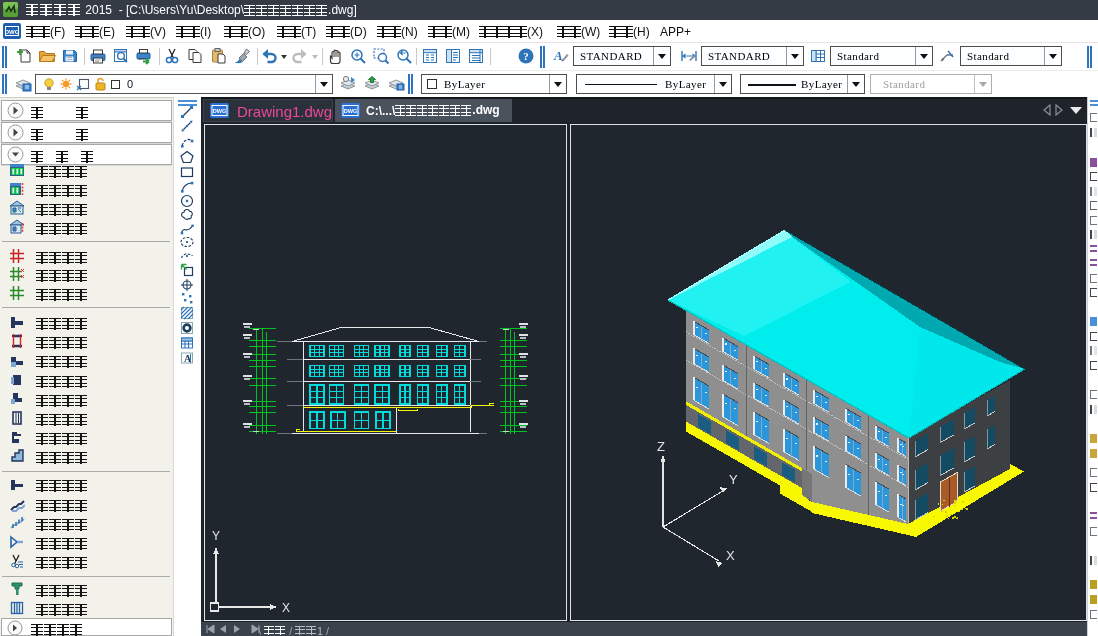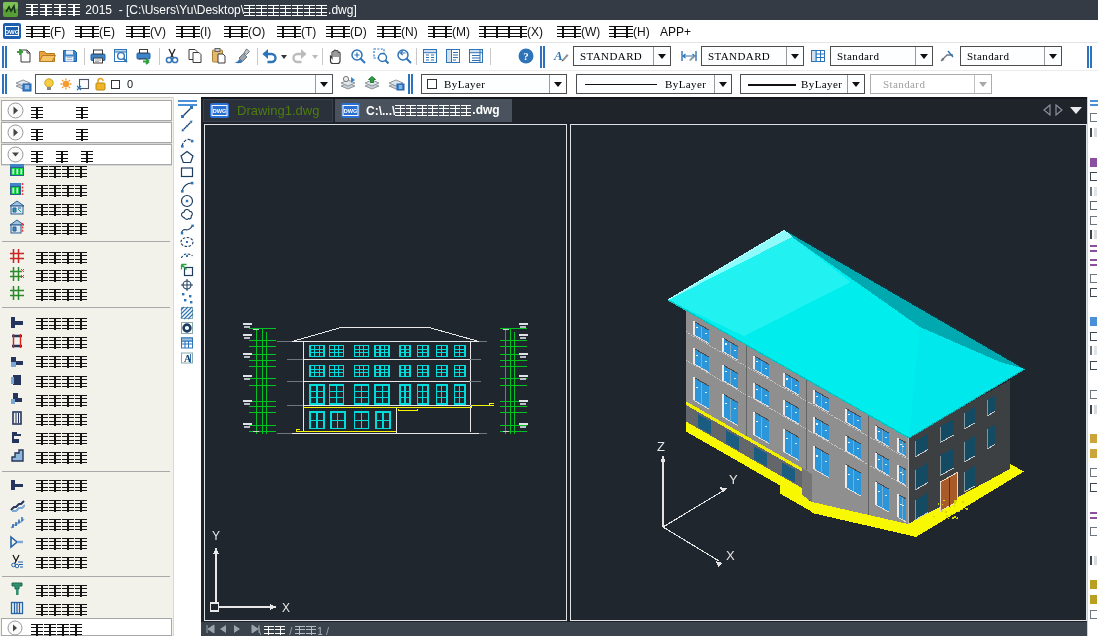--- a/index.html
+++ b/index.html
@@ -555,21 +555,21 @@
     <path d="M10.5 3 v9" stroke="#2e74b8"></path>
   </svg>
 <div class="ab" style="left:201px;top:97px;width:886px;height:539px;background:#1d222a"></div>
 <div class="ab" style="left:201px;top:97px;width:886px;height:25px;background:#1f242b;border-top:2px solid #14171c"></div>
 <div class="ab" style="left:203px;top:99px;width:130px;height:23px;background:#2b313a;border:1px solid #3a414c"></div>
 <svg class="ab" style="left:210px;top:103px" width="19" height="15">
 <rect x="0" y="0" width="19" height="15" rx="2" fill="#2a6fd2"></rect>
 <rect x="2" y="2.5" width="15" height="10" fill="none" stroke="#fff" stroke-width="1"></rect>
 <text x="9.5" y="10" font-size="5.6" font-weight="bold" fill="#fff" text-anchor="middle" font-family="Liberation Sans">DWG</text>
   </svg>
-<div class="ab" style="left:237px;top:103px;font-size:13px;color:#4d7c0f">Drawing1.dwg</div>
+<div class="ab" style="left:237px;top:103px;font-size:15px;color:#ec4899">Drawing1.dwg</div>
 <div class="ab" style="left:335px;top:99px;width:177px;height:23px;background:#4a525d"></div>
 <svg class="ab" style="left:341px;top:103px" width="19" height="15">
 <rect x="0" y="0" width="19" height="15" rx="2" fill="#2a6fd2"></rect>
 <rect x="2" y="2.5" width="15" height="10" fill="none" stroke="#fff" stroke-width="1"></rect>
 <text x="9.5" y="10" font-size="5.6" font-weight="bold" fill="#fff" text-anchor="middle" font-family="Liberation Sans">DWG</text>
   </svg>
 <div class="ab" style="left:366px;top:103px;font-size:12px;color:#fff;font-weight:bold;white-space:nowrap">C:\...\<i class="cj" style="width:10px;height:11px;margin-right:1px;color:#fff;vertical-align:-1px"></i><i class="cj" style="width:10px;height:11px;margin-right:1px;color:#fff;vertical-align:-1px"></i><i class="cj" style="width:10px;height:11px;margin-right:1px;color:#fff;vertical-align:-1px"></i><i class="cj" style="width:10px;height:11px;margin-right:1px;color:#fff;vertical-align:-1px"></i><i class="cj" style="width:10px;height:11px;margin-right:1px;color:#fff;vertical-align:-1px"></i><i class="cj" style="width:10px;height:11px;margin-right:1px;color:#fff;vertical-align:-1px"></i><i class="cj" style="width:10px;height:11px;margin-right:1px;color:#fff;vertical-align:-1px"></i><span style="vertical-align:1px">.dwg</span></div>
 <svg class="ab" style="left:1042px;top:104px" width="42" height="12">
 <path d="M8 1 L2 6 L8 11z" fill="none" stroke="#8a9099" stroke-width="1.2"></path>
 <path d="M14 1 L20 6 L14 11z" fill="none" stroke="#8a9099" stroke-width="1.2"></path>

